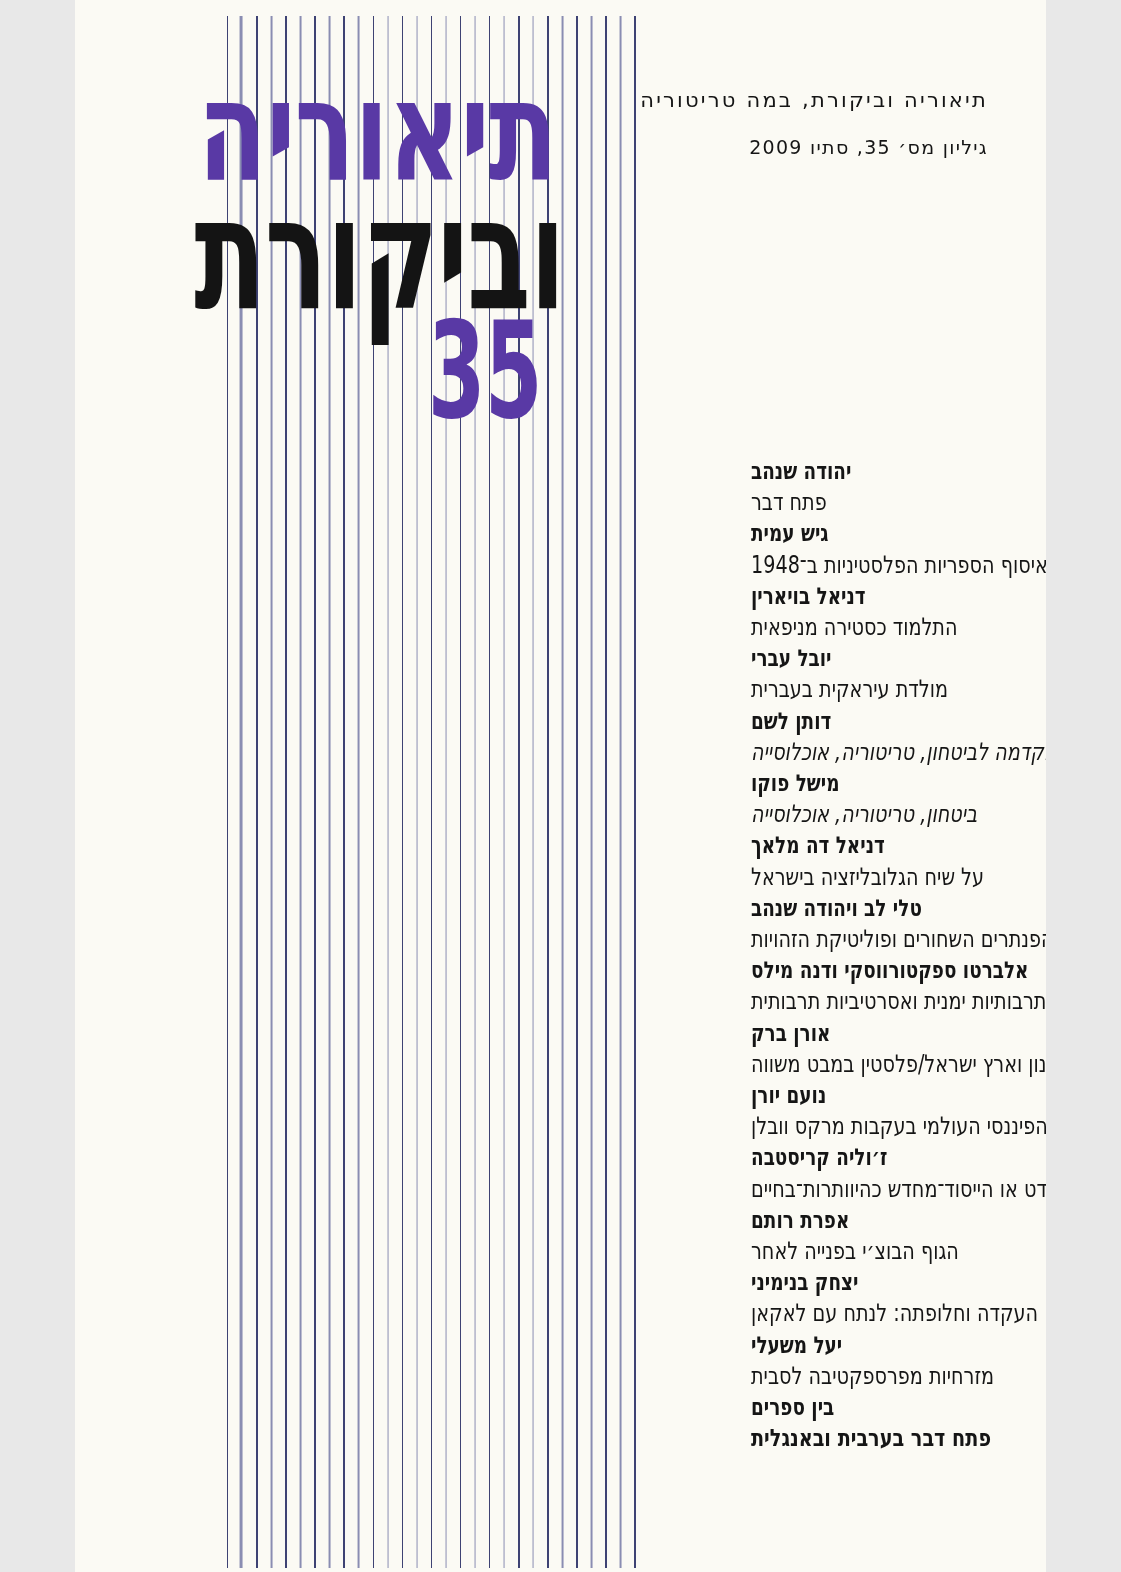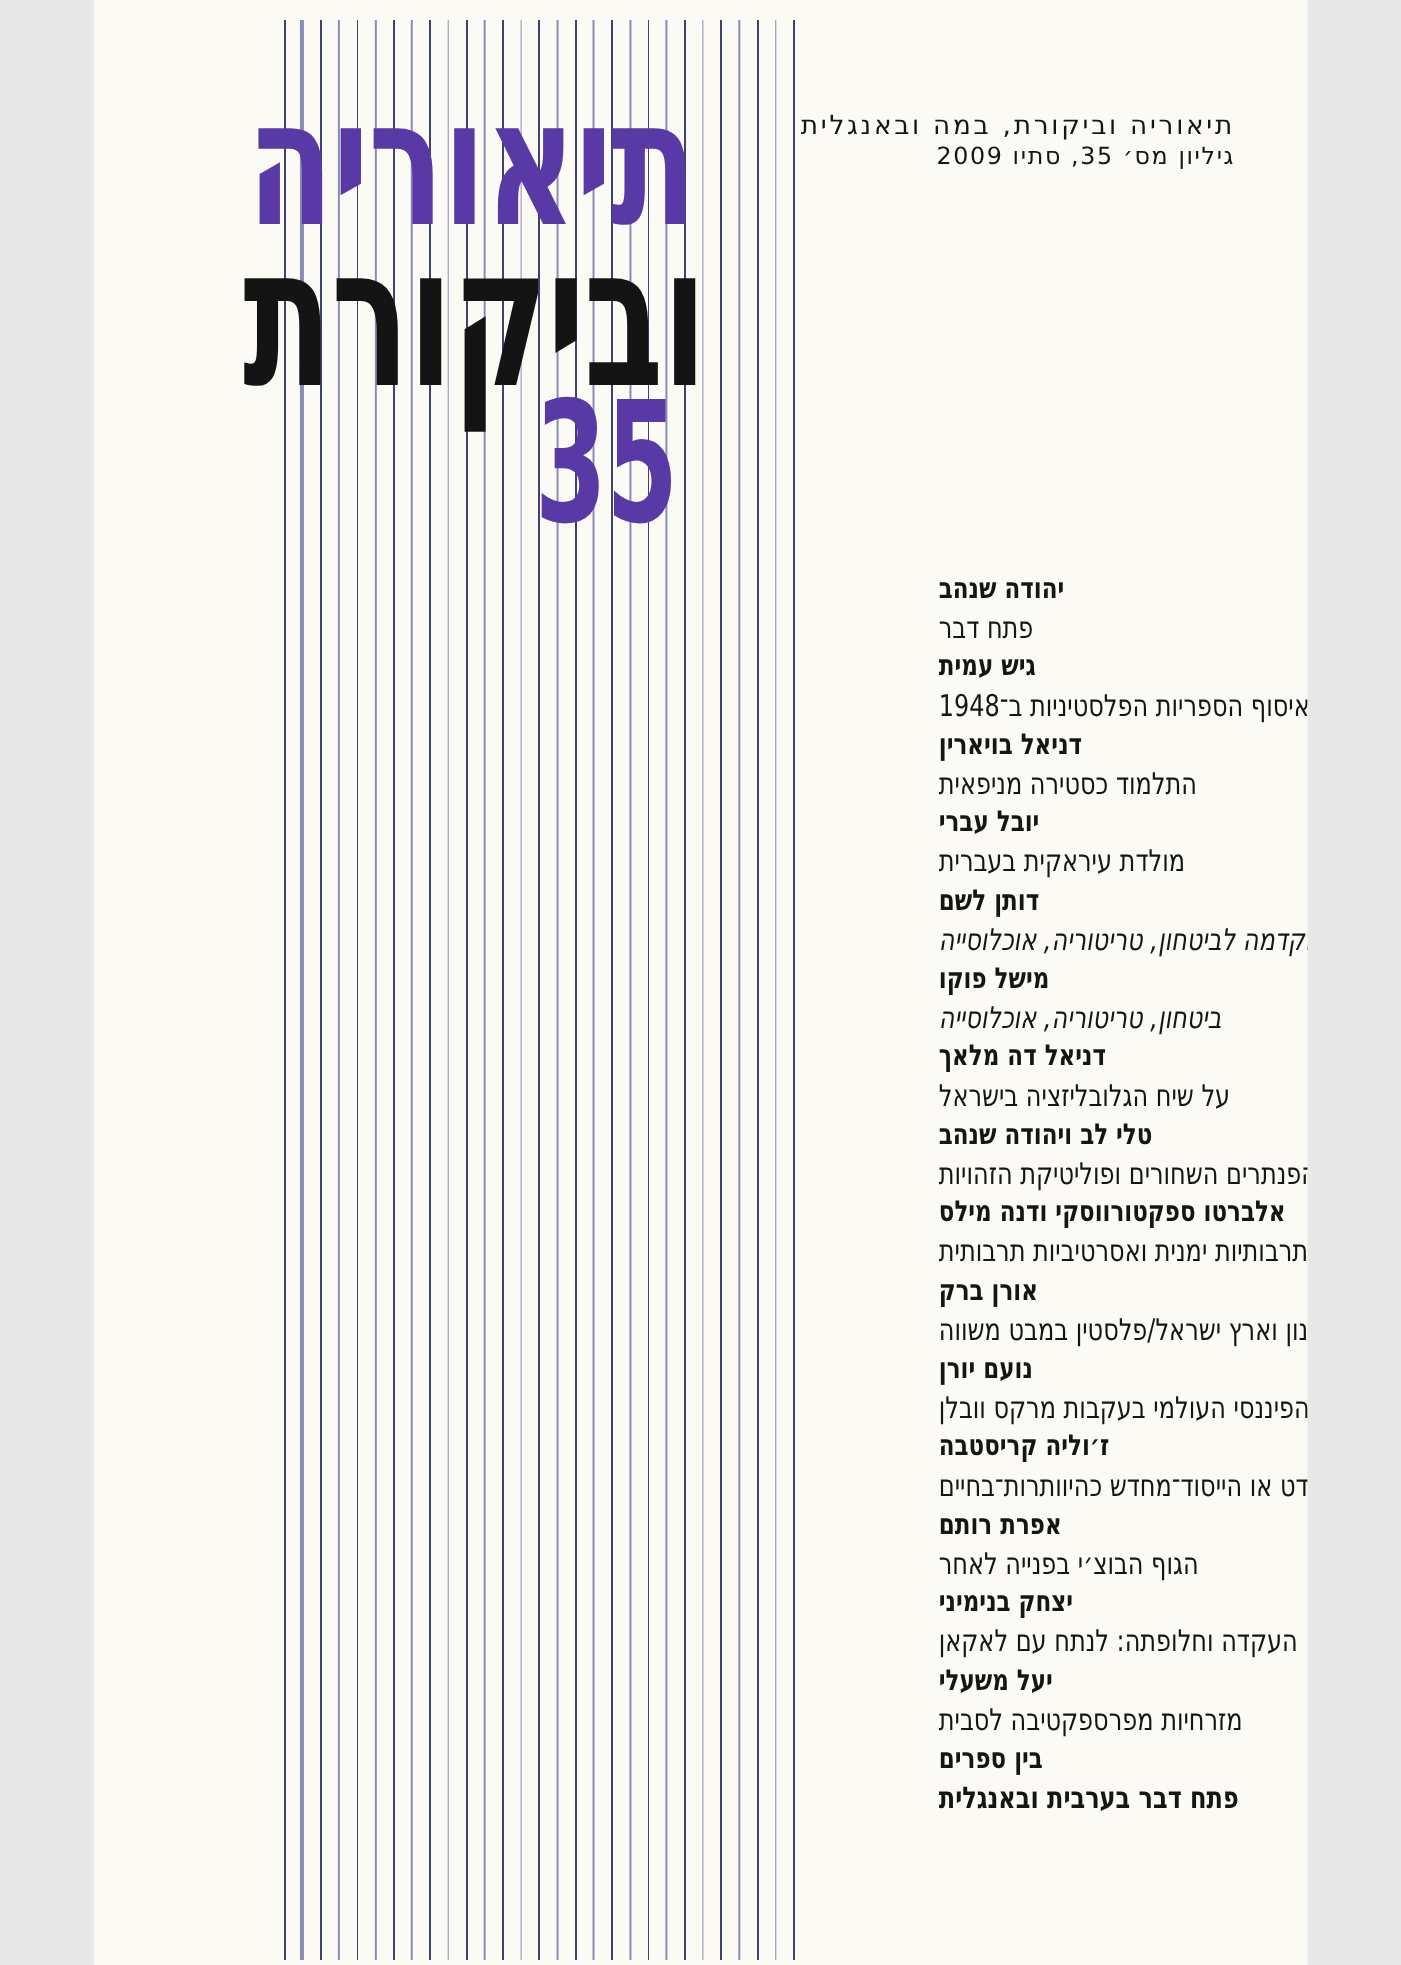--- a/index.html
+++ b/index.html
@@ -54,21 +54,21 @@
     transform:scaleX(.62);transform-origin:right top;
   }
   
   .masthead{
     position:absolute;
     top:88px;right:58px;
     direction:rtl;text-align:right;
     color:var(--text);
   }
   .masthead .line1{font-size:21px;letter-spacing:2.2px;}
-  .masthead .line2{font-size:19px;letter-spacing:1.3px;margin-top:2px;}
+  .masthead .line2{font-size:19px;letter-spacing:1.3px;margin-top:24px;}
   
   .toc{
     position:absolute;
     left:676px;top:456px;
     direction:rtl;text-align:left;
     transform:scaleX(.8);transform-origin:left top;
     color:var(--text);
   }
   .toc-line{
     line-height:31.2px;
@@ -86,21 +86,21 @@
 
   <div class="pinstripes"></div>
 
   <div class="title-word w1">תיאוריה</div>
 
   <div class="title-word w2">וביקורת</div>
 
   <div class="title-word w3">35</div>
 
   <div class="masthead">
-    <div class="line1">תיאוריה וביקורת, במה ובאנגלית</div>
+    <div class="line1">תיאוריה וביקורת, במה טריטוריה</div>
     <div class="line2">גיליון מס׳ 35, סתיו 2009</div>
   </div>
 
   <div class="toc" id="toc">
   <div class="toc-entry">
     <div class="toc-line toc-author">יהודה שנהב</div>
     <div class="toc-line toc-title">פתח דבר</div>
   </div>
 
   <div class="toc-entry">

